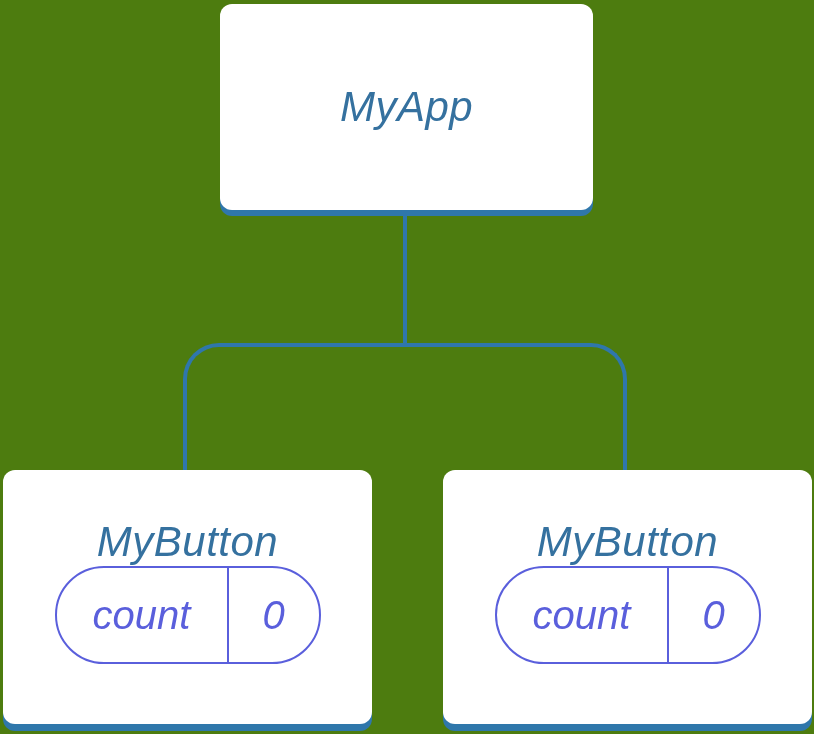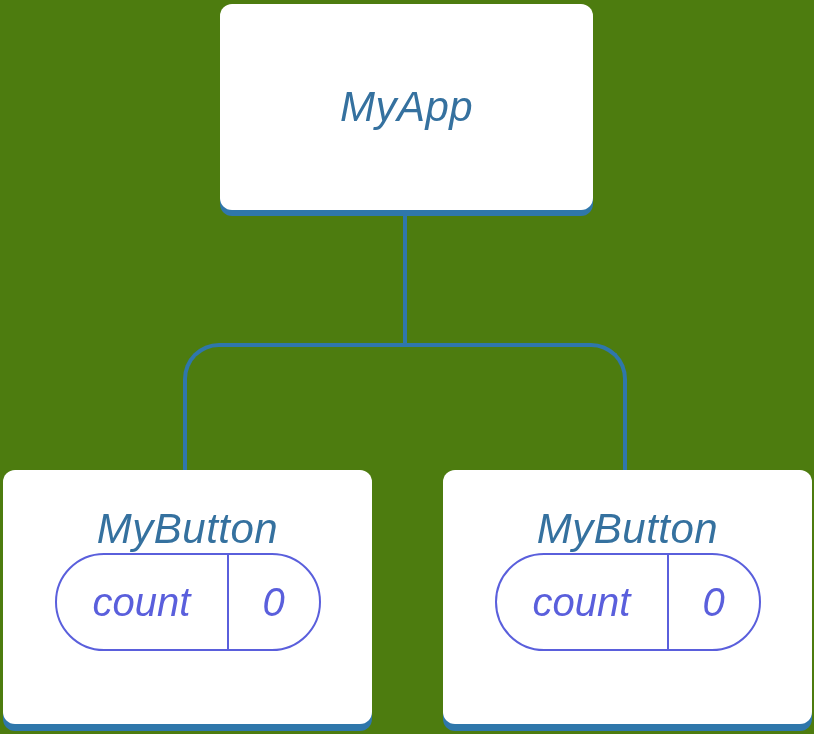--- a/index.html
+++ b/index.html
@@ -53,21 +53,21 @@
   }
   .card.child.left  { left: 3px; }
   .card.child.right { left: 443px; }
   .card-title {
     color: #35719f;
     font-size: 42px;
     font-weight: 500;
     letter-spacing: 0.5px;
     line-height: 1.15;
   }
-  .card.child .card-title { margin-top: 35px; }
+  .card.child .card-title { margin-top: 48px; }
   
   .pill {
     width: 266px; height: 98px;
     box-sizing: border-box;
     border: 2px solid #5a5fdc;
     border-radius: 60px;
     display: flex;
     align-items: stretch;
     color: #5a5fdc;
     font-size: 40px;

